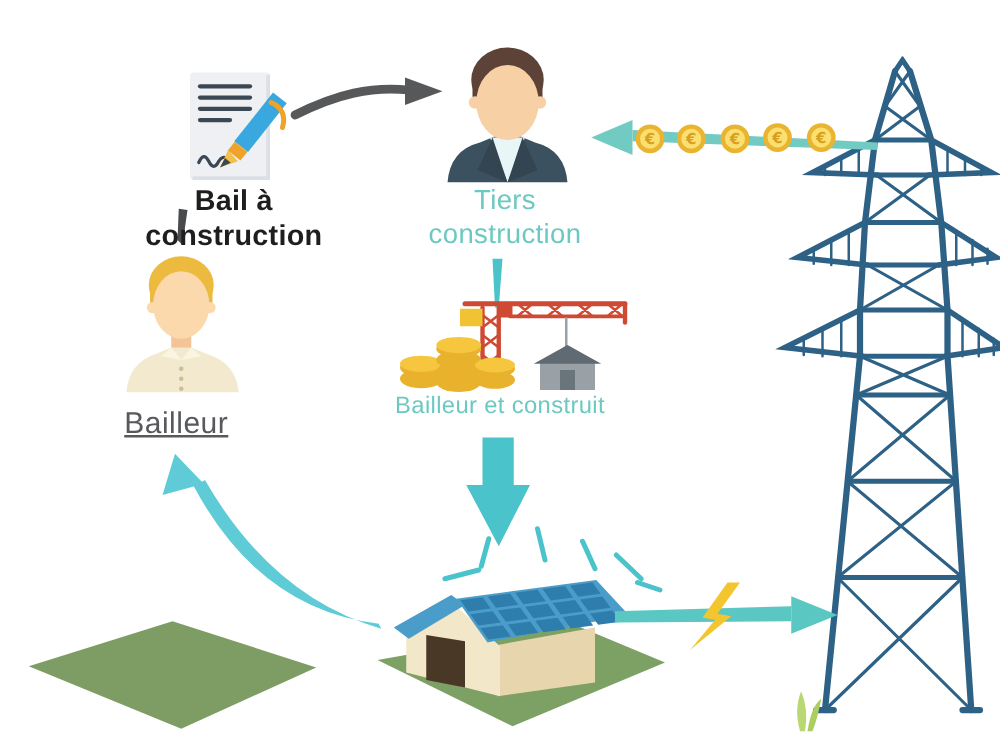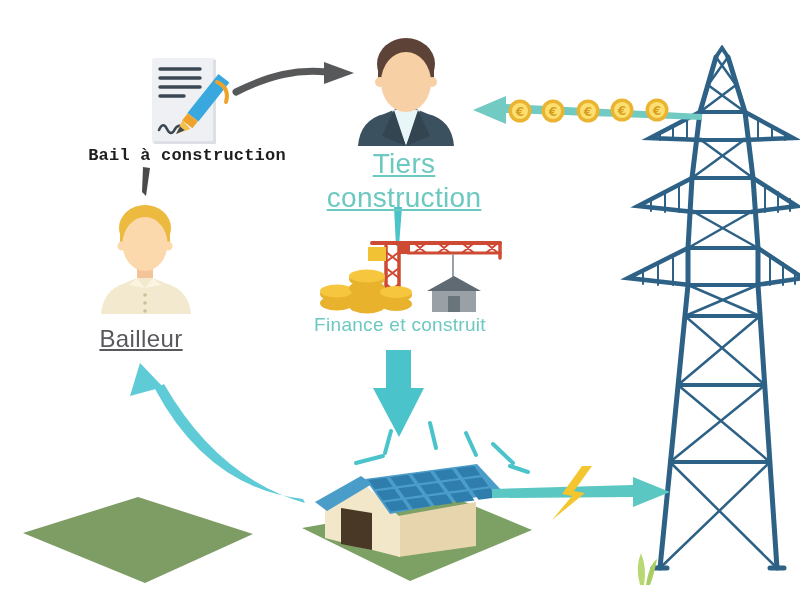--- a/index.html
+++ b/index.html
@@ -1,23 +1,23 @@
 <!DOCTYPE html>
 <html style="--ink: #1e1e20; --gray-text: #58595c; --teal-text: #6cc9c1; --teal-arrow: #4bc3ca; --teal-euro: #72cbc3; --teal-swoosh: #5ecbd7; --teal-horiz: #5ac7c2; --dark-arrow: #57585a; --pylon-blue: #2d6186; --parcel-green: #7e9d65; --patch-green: #7da064; --roof-blue: #4b9dc9; --panel-blue: #2e7dad; --wall-cream: #f3e7c9; --wall-shade: #e7d5ad; --door-brown: #4a3827; --coin-gold: #eab430; --coin-light: #fbdf71; --crane-red: #cf4a33; --weight-yellow: #f1c233; --suit-slate: #3c515f; --shirt-cream: #f2e9cf; --hair-brown: #5d4237; --hair-blond: #ecba3e; --skin: #f8d0a5; --bolt-gold: #f3c52f; --grass-green: #b8d873;"><head>
 <meta charset="utf-8">
 <style>
   html,body{margin:0;padding:0;background:#ffffff;}
   .stage{position:relative;width:800px;height:600px;background:#ffffff;overflow:hidden;
          font-family:"Liberation Sans",sans-serif;}
   .stage svg{position:absolute;display:block;}
   .label{position:absolute;text-align:center;line-height:1.22;}
-  .label-dark{color:var(--ink,#1e1e20);font-size:17px;font-weight:600;letter-spacing:.2px;font-family:Liberation Mono, monospace;}
+  .label-dark{color:var(--ink,#1e1e20);font-size:23px;font-weight:600;letter-spacing:.2px;}
   .label-gray{color:var(--gray-text,#58595c);font-size:24px;font-weight:400;letter-spacing:.4px;}
   .label-teal{color:var(--teal-text,#6cc9c1);font-weight:400;letter-spacing:.3px;}
-  .tiers{font-size:28px;text-decoration:underline;}
+  .tiers{font-size:22px;}
   .finance{font-size:19px;}
 </style>
 </head>
 <body>
 
 <div class="stage">
 
   <svg style="left:615px;top:45px;" width="190" height="545" viewBox="0 0 190 545">
     <g stroke="#2d6186" fill="none" stroke-linecap="round">
 
@@ -268,16 +268,16 @@
   <div class="label label-dark" style="left:87px;top:146px;width:200px;">Bail à construction</div>
 
   <div class="label label-teal tiers" style="left:324px;top:147px;width:160px;">
     <div>Tiers</div>
     <div>construction</div>
   </div>
 
   <div class="label label-gray" style="left:86px;top:324px;width:110px;text-decoration:underline;">Bailleur</div>
 
   <div class="label label-teal finance" style="left:300px;top:313px;width:200px;">
-    <div>Finance et construit</div>
+    <div>Bailleur et construit</div>
   </div>
 
 </div>
 
 </body></html>

